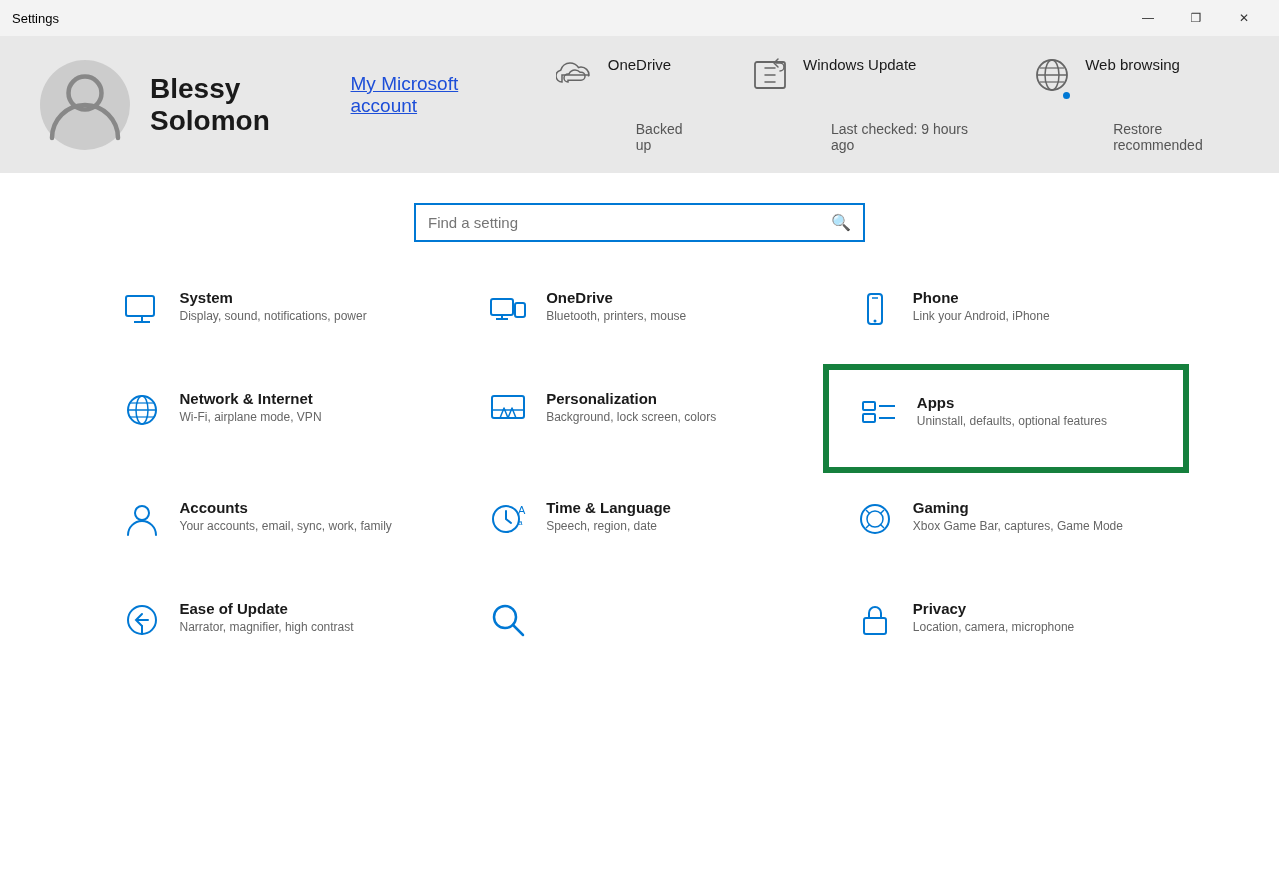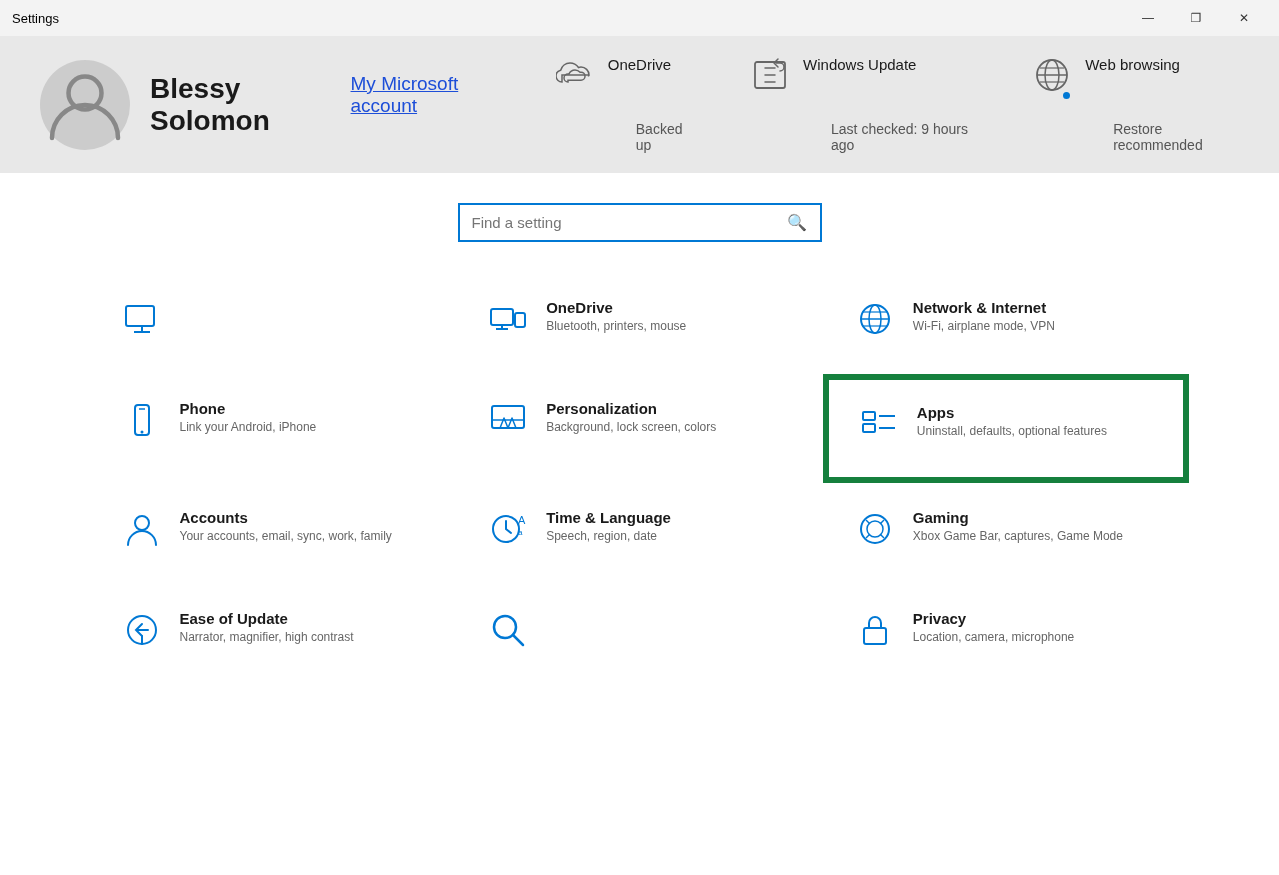--- a/index.html
+++ b/index.html
@@ -113,22 +113,22 @@
     .main-content {
       background: white;
       flex: 1;
       display: flex;
       flex-direction: column;
       align-items: center;
       padding: 30px 40px 20px;
       overflow-y: auto;
     }
     .search-bar-wrapper {
-      width: 364px;
-      margin-bottom: 31px;
+      width: 451px;
+      margin-bottom: 21px;
     }
     .search-bar {
       width: 100%;
       display: flex;
       align-items: center;
       border: 2px solid #0078d4;
       background: white;
     }
     .search-input {
       flex: 1;
@@ -262,55 +262,59 @@
     </div>
   </div>
 
   <div class="settings-grid" id="settings-grid">
   <div class="settings-item">
     <div class="settings-item-icon"><svg width="40" height="40" viewBox="0 0 40 40" fill="none" xmlns="http://www.w3.org/2000/svg">
             <rect x="4" y="7" width="28" height="20" rx="2" stroke="#0078d4" stroke-width="2" fill="none"></rect>
             <line x1="12" y1="33" x2="28" y2="33" stroke="#0078d4" stroke-width="2"></line>
             <line x1="20" y1="27" x2="20" y2="33" stroke="#0078d4" stroke-width="2"></line>
           </svg></div>
+    <div class="settings-item-text">
+      <span class="settings-item-title">System</span>
+      <span class="settings-item-desc">Display, sound, notifications, power</span>
+    </div>
   </div>
       <div class="settings-item">
     <div class="settings-item-icon"><svg width="40" height="40" viewBox="0 0 40 40" fill="none" xmlns="http://www.w3.org/2000/svg">
             <rect x="3" y="10" width="22" height="16" rx="2" stroke="#0078d4" stroke-width="2" fill="none"></rect>
             <rect x="27" y="14" width="10" height="14" rx="2" stroke="#0078d4" stroke-width="2" fill="none"></rect>
             <line x1="8" y1="30" x2="20" y2="30" stroke="#0078d4" stroke-width="2"></line>
             <line x1="14" y1="26" x2="14" y2="30" stroke="#0078d4" stroke-width="2"></line>
           </svg></div>
     <div class="settings-item-text">
       <span class="settings-item-title">OneDrive</span>
       <span class="settings-item-desc">Bluetooth, printers, mouse</span>
+    </div>
+  </div>
+      <div class="settings-item">
+    <div class="settings-item-icon"><svg width="40" height="40" viewBox="0 0 40 40" fill="none" xmlns="http://www.w3.org/2000/svg">
+            <rect x="13" y="5" width="14" height="30" rx="3" stroke="#0078d4" stroke-width="2" fill="none"></rect>
+            <line x1="17" y1="9" x2="23" y2="9" stroke="#0078d4" stroke-width="1.5"></line>
+            <circle cx="20" cy="32" r="1.5" fill="#0078d4"></circle>
+          </svg></div>
+    <div class="settings-item-text">
+      <span class="settings-item-title">Phone</span>
+      <span class="settings-item-desc">Link your Android, iPhone</span>
     </div>
   </div>
       <div class="settings-item">
     <div class="settings-item-icon"><svg width="40" height="40" viewBox="0 0 40 40" fill="none" xmlns="http://www.w3.org/2000/svg">
             <circle cx="20" cy="20" r="14" stroke="#0078d4" stroke-width="2" fill="none"></circle>
             <ellipse cx="20" cy="20" rx="6" ry="14" stroke="#0078d4" stroke-width="1.5" fill="none"></ellipse>
             <line x1="6" y1="20" x2="34" y2="20" stroke="#0078d4" stroke-width="1.5"></line>
             <line x1="8" y1="13" x2="32" y2="13" stroke="#0078d4" stroke-width="1.2"></line>
             <line x1="8" y1="27" x2="32" y2="27" stroke="#0078d4" stroke-width="1.2"></line>
           </svg></div>
     <div class="settings-item-text">
       <span class="settings-item-title">Network &amp; Internet</span>
       <span class="settings-item-desc">Wi-Fi, airplane mode, VPN</span>
-    </div>
-  </div>
-      <div class="settings-item">
-    <div class="settings-item-icon"><svg width="40" height="40" viewBox="0 0 40 40" fill="none" xmlns="http://www.w3.org/2000/svg">
-            <rect x="13" y="5" width="14" height="30" rx="3" stroke="#0078d4" stroke-width="2" fill="none"></rect>
-            <line x1="17" y1="9" x2="23" y2="9" stroke="#0078d4" stroke-width="1.5"></line>
-            <circle cx="20" cy="32" r="1.5" fill="#0078d4"></circle>
-          </svg></div>
-    <div class="settings-item-text">
-      <span class="settings-item-title">Phone</span>
-      <span class="settings-item-desc">Link your Android, iPhone</span>
     </div>
   </div>
       <div class="settings-item">
     <div class="settings-item-icon"><svg width="40" height="40" viewBox="0 0 40 40" fill="none" xmlns="http://www.w3.org/2000/svg">
             <rect x="4" y="6" width="32" height="22" rx="2" stroke="#0078d4" stroke-width="2" fill="none"></rect>
             <path d="M4 20h32" stroke="#0078d4" stroke-width="1.5"></path>
             <path d="M12 28l4-10 4 10 4-10 4 10" stroke="#0078d4" stroke-width="1.5" fill="none" stroke-linejoin="round"></path>
           </svg></div>
     <div class="settings-item-text">
       <span class="settings-item-title">Personalization</span>

